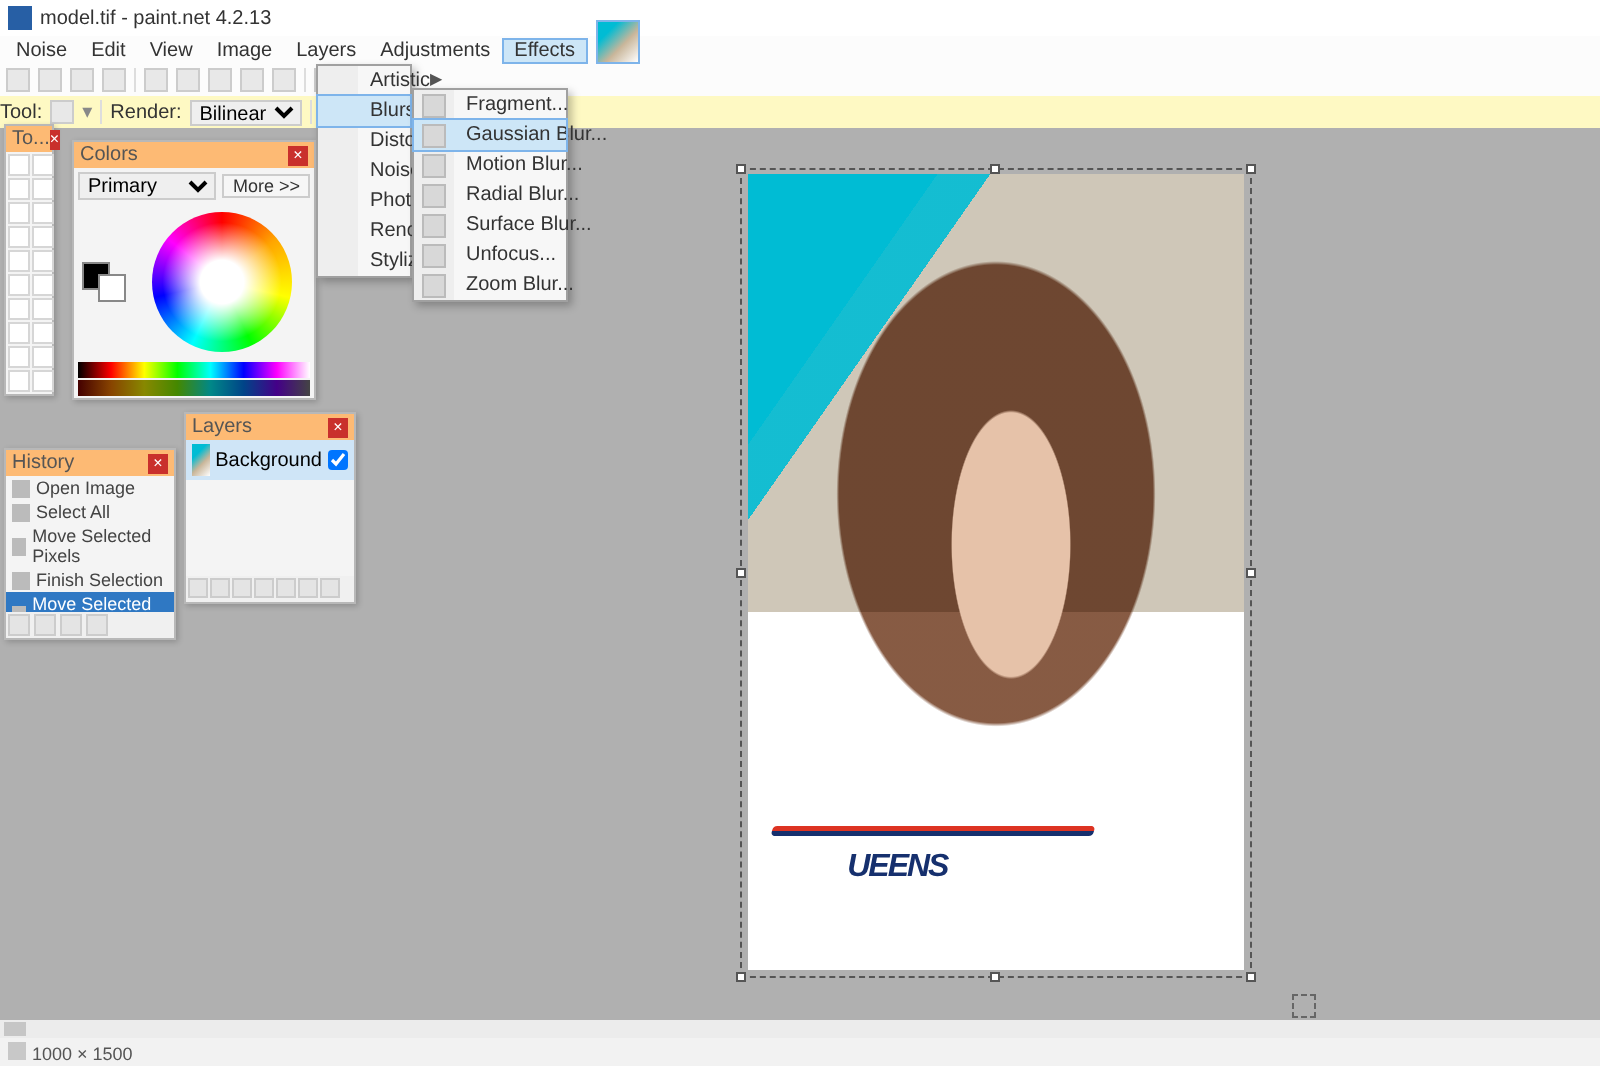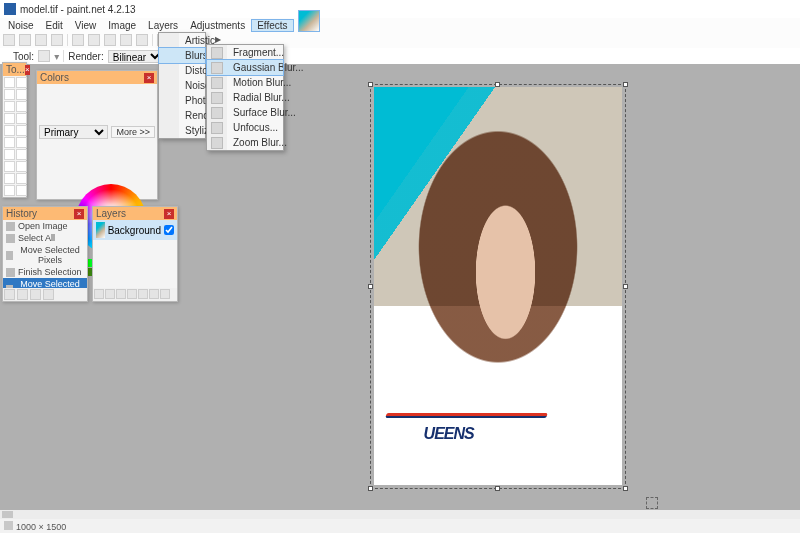--- a/index.html
+++ b/index.html
@@ -5,21 +5,21 @@
   * { box-sizing: border-box; margin: 0; padding: 0; font-family: "Segoe UI", Tahoma, sans-serif; }
   body { width: 800px; height: 533px; background: #b0b0b0; overflow: hidden; font-size: 10px; position: relative; }
   .titlebar { height: 18px; background: #fff; display: flex; align-items: center; padding: 0 4px; font-size: 10px; color: #333; }
   .titlebar .icon { width: 12px; height: 12px; background: #275fa5; margin-right: 4px; }
   .menubar { height: 14px; background: #fcfcfc; display: flex; align-items: center; padding: 0 2px; font-size: 10px; color: #333; }
   .menubar .mitem { padding: 1px 6px; cursor: pointer; }
   .menubar .mitem.open { background: #cde6f7; border: 1px solid #7eb4ea; padding: 0 5px; }
   .menubar .thumb { width: 22px; height: 22px; margin-top:-8px; margin-left: 4px; border:1px solid #7eb4ea; background: linear-gradient(135deg,#00bcd4 25%,#c9b69a 60%,#fff); }
   .toolbar1 { height: 16px; background: #fcfcfc; display: flex; align-items: center; padding: 0 3px; gap:4px; }
   .toolbar1 .tb { width:12px; height:12px; background:#e8e8e8; border:1px solid #ccc; }
-  .toolbar2 { height: 16px; background: #ffffff; display: flex; align-items: center; padding: 0 13px; gap:4px; font-size:10px; color:#333;}
+  .toolbar2 { height: 16px; background: #fef9c3; display: flex; align-items: center; padding: 0 0; gap:4px; font-size:10px; color:#333;}
   .toolbar2 .tb { width:12px; height:12px; background:#e8e8e8; border:1px solid #ccc; }
   .toolbar2 select { font-size:10px; height:13px; border:1px solid #ccc;}
   .canvas { position:absolute; left:374px; top:87px; width:248px; height:398px; background:#fff; }
   .canvas .img { width:100%; height:100%; background:
      linear-gradient(125deg, #00bcd4 0 18%, rgba(0,188,212,0.9) 18% 23%, transparent 23%),
      linear-gradient(180deg, #cfc7b8 0 55%, #fff 55% 100%);
      position:relative; overflow:hidden;}
   .canvas .face { position:absolute; top:12%; left:22%; width:62%; height:72%;
      background: radial-gradient(ellipse 40% 48% at 50% 48%, #e6c2a9 0 48%, transparent 49%);
   }
@@ -32,32 +32,32 @@
   .selection { position:absolute; left:370px; top:84px; width:256px; height:405px; border:1px dashed #555; }
   .selhandle { position:absolute; width:5px; height:5px; background:#fff; border:1px solid #555; }
   
   .panel { position:absolute; background:#f4f4f4; border:1px solid #b8b8b8; box-shadow:1px 1px 3px rgba(0,0,0,.2); font-size:10px;}
   .panel .ptitle { height:13px; background:#fdba74; padding:0 3px; display:flex; align-items:center; justify-content:space-between; color:#555;}
   .panel .ptitle .close { width:10px; height:10px; background:#c9302c; color:#fff; display:flex; align-items:center; justify-content:center; font-size:8px;}
   .tools { left:2px; top:62px; width:25px; }
   .tools .grid { display:grid; grid-template-columns:repeat(2,11px); gap:1px; padding:1px; }
   .tools .tool { width:11px; height:11px; background:#fff; border:1px solid #d6d6d6; }
   .colors { left:36px; top:70px; width:122px; height:130px;}
-  .colors .row { display:flex; align-items:center; padding:2px; gap:3px;margin-top:39px;}
+  .colors .row { display:flex; align-items:center; padding:2px; gap:3px;}
   .colors select { font-size:10px; height:14px; flex:1; border:1px solid #ccc;}
   .colors .morebtn { font-size:9px; padding:0 4px; border:1px solid #ccc; background:#f6f6f6; color:#333;}
   .colors .swatch { display:flex; gap:0; margin-left:2px;}
   .colors .sw { width:14px; height:14px; border:1px solid #888;}
   .colors .wheel { width:70px; height:70px; border-radius:50%; margin:2px auto;
     background: conic-gradient(red,orange,yellow,lime,cyan,blue,magenta,red);
     position:relative;}
   .colors .wheel::after { content:""; position:absolute; inset:0; border-radius:50%;
     background: radial-gradient(circle,#fff 0 22%, transparent 60%);}
   .colors .strip { height:8px; margin:1px 2px; background:linear-gradient(90deg,#000,#f00,#ff0,#0f0,#0ff,#00f,#f0f,#fff);}
-  .history { left:2px; top:206px; width:86px; height:96px;text-align:center;}
+  .history { left:2px; top:224px; width:86px; height:96px;}
   .history .item { display:flex; align-items:center; gap:3px; padding:1px 3px; color:#444; font-size:9px;}
   .history .item .ic { width:9px; height:9px; background:#bbb;}
   .history .item.sel { background:#2f78c3; color:#fff;}
   .history .foot { position:absolute; bottom:0; left:0; right:0; height:13px; background:#f0f0f0; display:flex; gap:2px; padding:1px;}
   .history .foot .fb { width:11px; height:11px; background:#e4e4e4; border:1px solid #ccc;}
   .layers { left:92px; top:206px; width:86px; height:96px;}
   .layers .layer { display:flex; align-items:center; gap:3px; padding:2px 3px; background:#cfe5f7;}
   .layers .layer .th { width:20px; height:16px; background:linear-gradient(135deg,#00bcd4 30%,#c9b69a 60%,#fff);}
   .layers .layer input[type=checkbox]{ width:10px; height:10px;}
   .layers .foot { position:absolute; bottom:0; left:0; right:0; height:13px; background:#f0f0f0; display:flex; gap:1px; padding:1px;}

